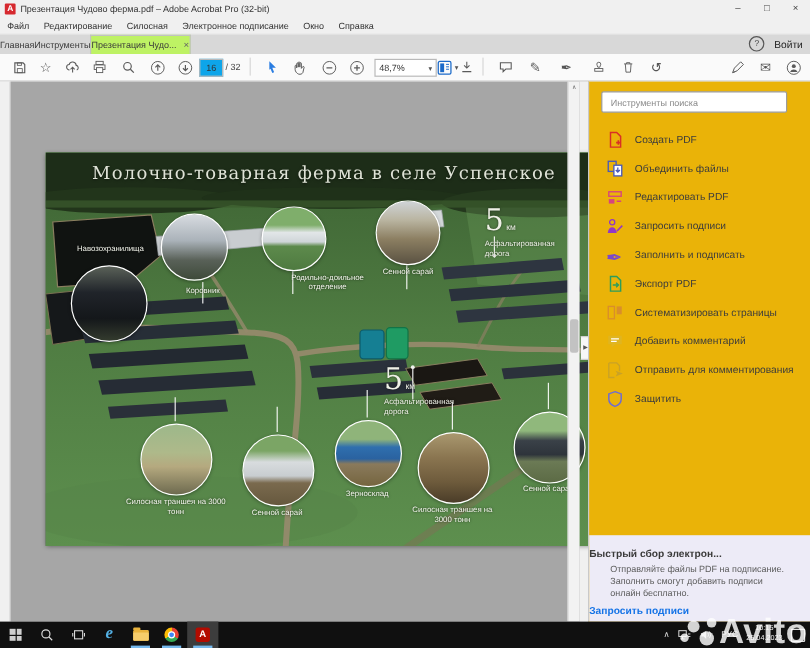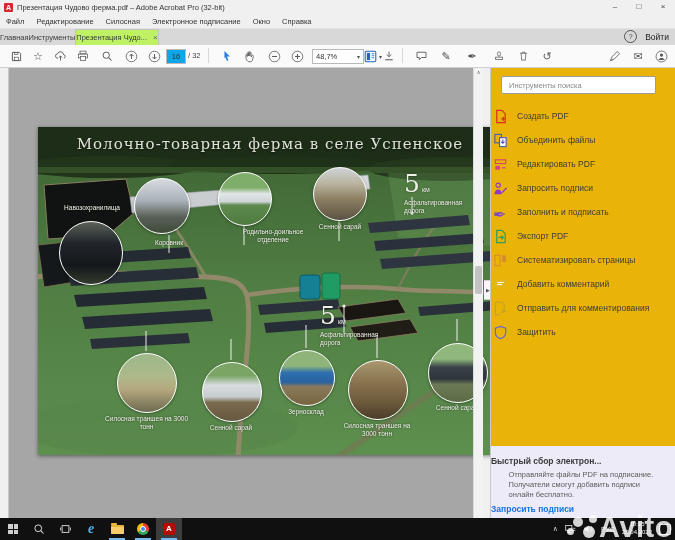--- a/index.html
+++ b/index.html
@@ -47,21 +47,21 @@
   .cl-label{position:absolute;font-size:6.5px;line-height:1.25;color:#f3f5ec;text-align:center;text-shadow:0 0 2px rgba(0,0,0,.7);}
   .dist{position:absolute;color:#eef0e6;text-shadow:0 0 2px rgba(0,0,0,.6);}
   .dist-num{font-family:"DejaVu Serif",serif;font-size:25px;line-height:1;font-weight:400;}
   .dist-unit{font-size:7px;margin-left:2px;}
   .dist-label{font-size:6.5px;line-height:1.25;margin-top:3px;}
   
   .sidebar{position:absolute;left:490px;top:0;width:185px;height:450px;background:#eab308;border-left:1px solid #c9c9c9;}
   .search-input{position:absolute;left:10px;top:8px;width:155px;height:18px;border:1px solid #9c9c9c;border-radius:2px;font-size:7.5px;padding:0 7px;color:#333;font-family:"Liberation Sans",sans-serif;box-sizing:border-box;background:#fff;}
   .search-input::placeholder{color:#8a8a8a;}
   .tools{position:absolute;left:0;top:36px;width:185px;}
-  .tool{height:24px;display:flex;align-items:center;padding-left:2px;gap:9px;}
+  .tool{height:24px;display:flex;align-items:center;padding-left:14px;gap:9px;}
   .ticon{width:15px;height:15px;flex:0 0 15px;}
   .ticon svg{display:block;}
   .tlabel{font-size:8.5px;color:#3c3c3c;}
   .promo{position:absolute;left:0;top:378px;width:185px;height:72px;background:#edebf7;text-align:left;}
   .promo-title{font-size:8.5px;font-weight:bold;color:#3a3a3a;margin-top:10px;}
   .promo-body{font-size:7.5px;color:#5c5c5c;line-height:1.3;margin-top:4px;}
   .promo-link{font-size:8.5px;font-weight:bold;color:#1473e6;margin-top:5px;}
   
   .taskbar{position:absolute;left:0;top:518px;width:675px;height:22px;background:#101010;display:flex;align-items:center;color:#eee;}
   .tb-slot{width:26px;height:22px;display:flex;align-items:center;justify-content:center;position:relative;}
@@ -443,21 +443,21 @@
               <svg width="15" height="15" viewBox="0 0 16 16">
                 <path d="M8 1.5l5.5 2v4.5c0 3.6-2.8 5.7-5.5 6.6-2.7-.9-5.5-3-5.5-6.6V3.5z" fill="none" stroke="currentColor" stroke-width="1.3"></path>
               </svg>
             </span>
           <span class="tlabel">Защитить</span>
         </div>
       </div>
 
       <div class="promo">
         <div class="promo-title">Быстрый сбор электрон...</div>
-        <div class="promo-body" style="width:150px;margin-left:auto;margin-right:auto;">Отправляйте файлы PDF на подписание. Получатели смогут добавить подписи онлайн бесплатно.</div>
+        <div class="promo-body" style="width:150px;margin-left:auto;margin-right:auto;">Отправляйте файлы PDF на подписание. Заполнить смогут добавить подписи онлайн бесплатно.</div>
         <div class="promo-link">Запросить подписи</div>
       </div>
     </div>
   </div>
 
   <div class="taskbar">
     <span class="tb-slot">
         <span class="win-logo">
           <i></i>
           <i></i>

